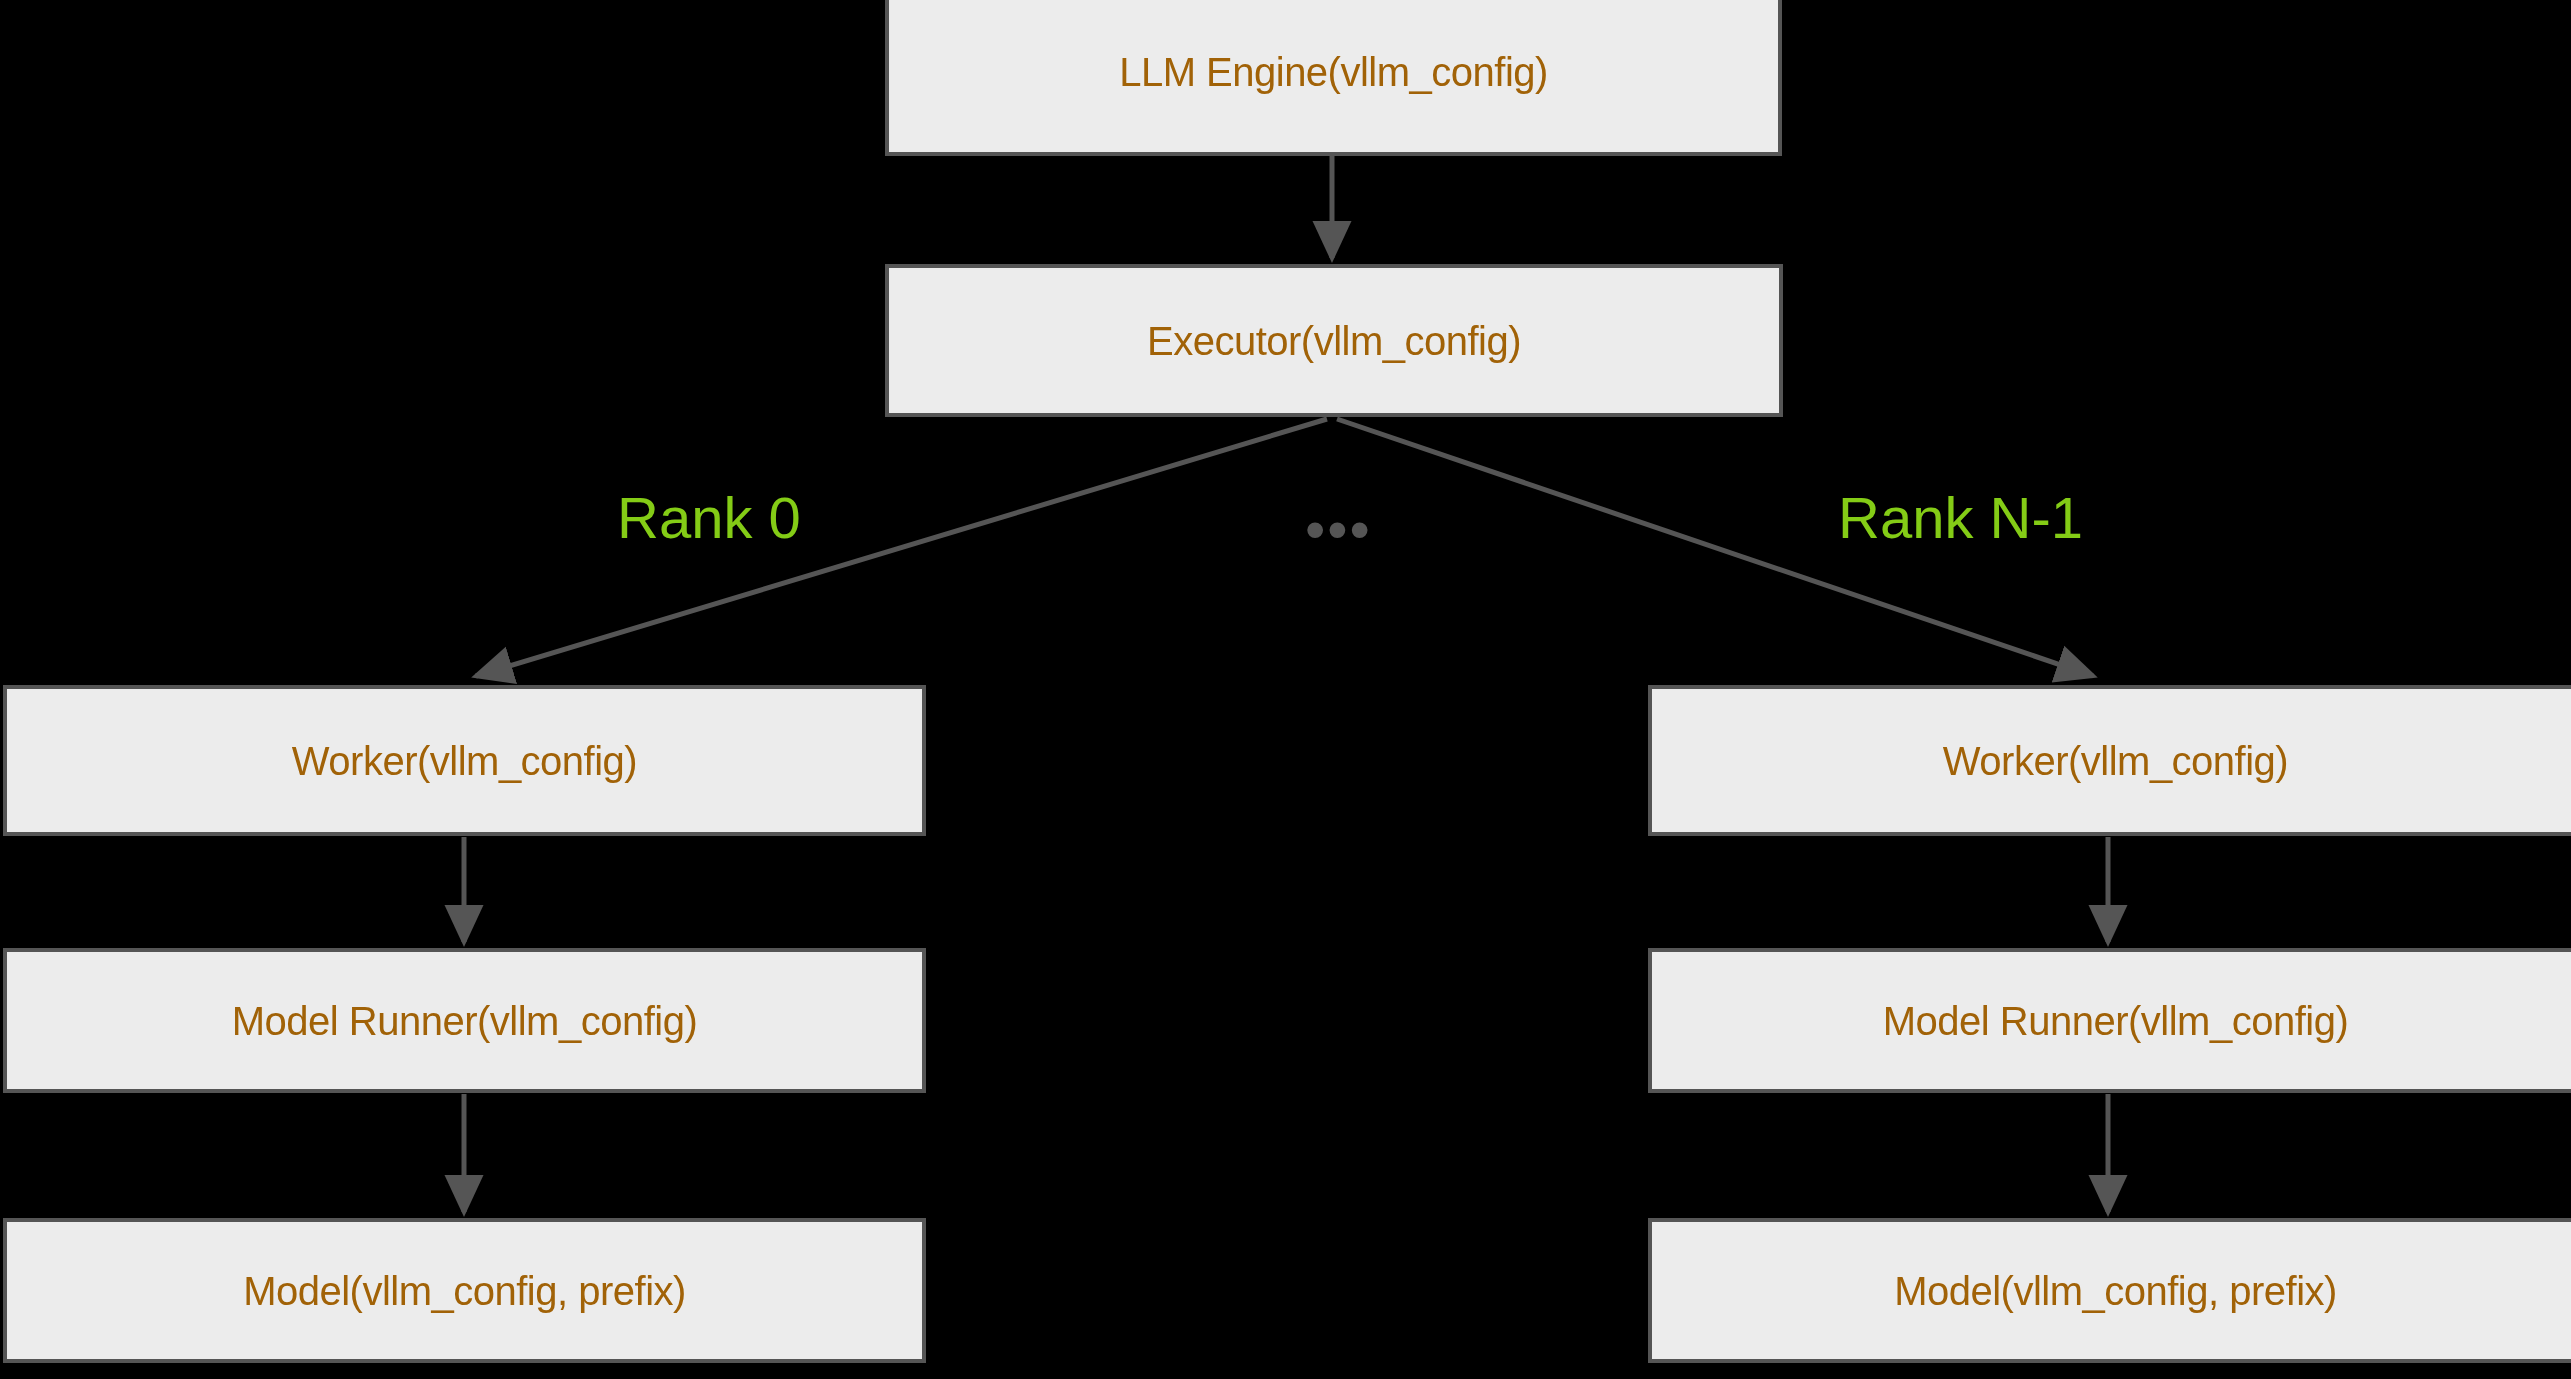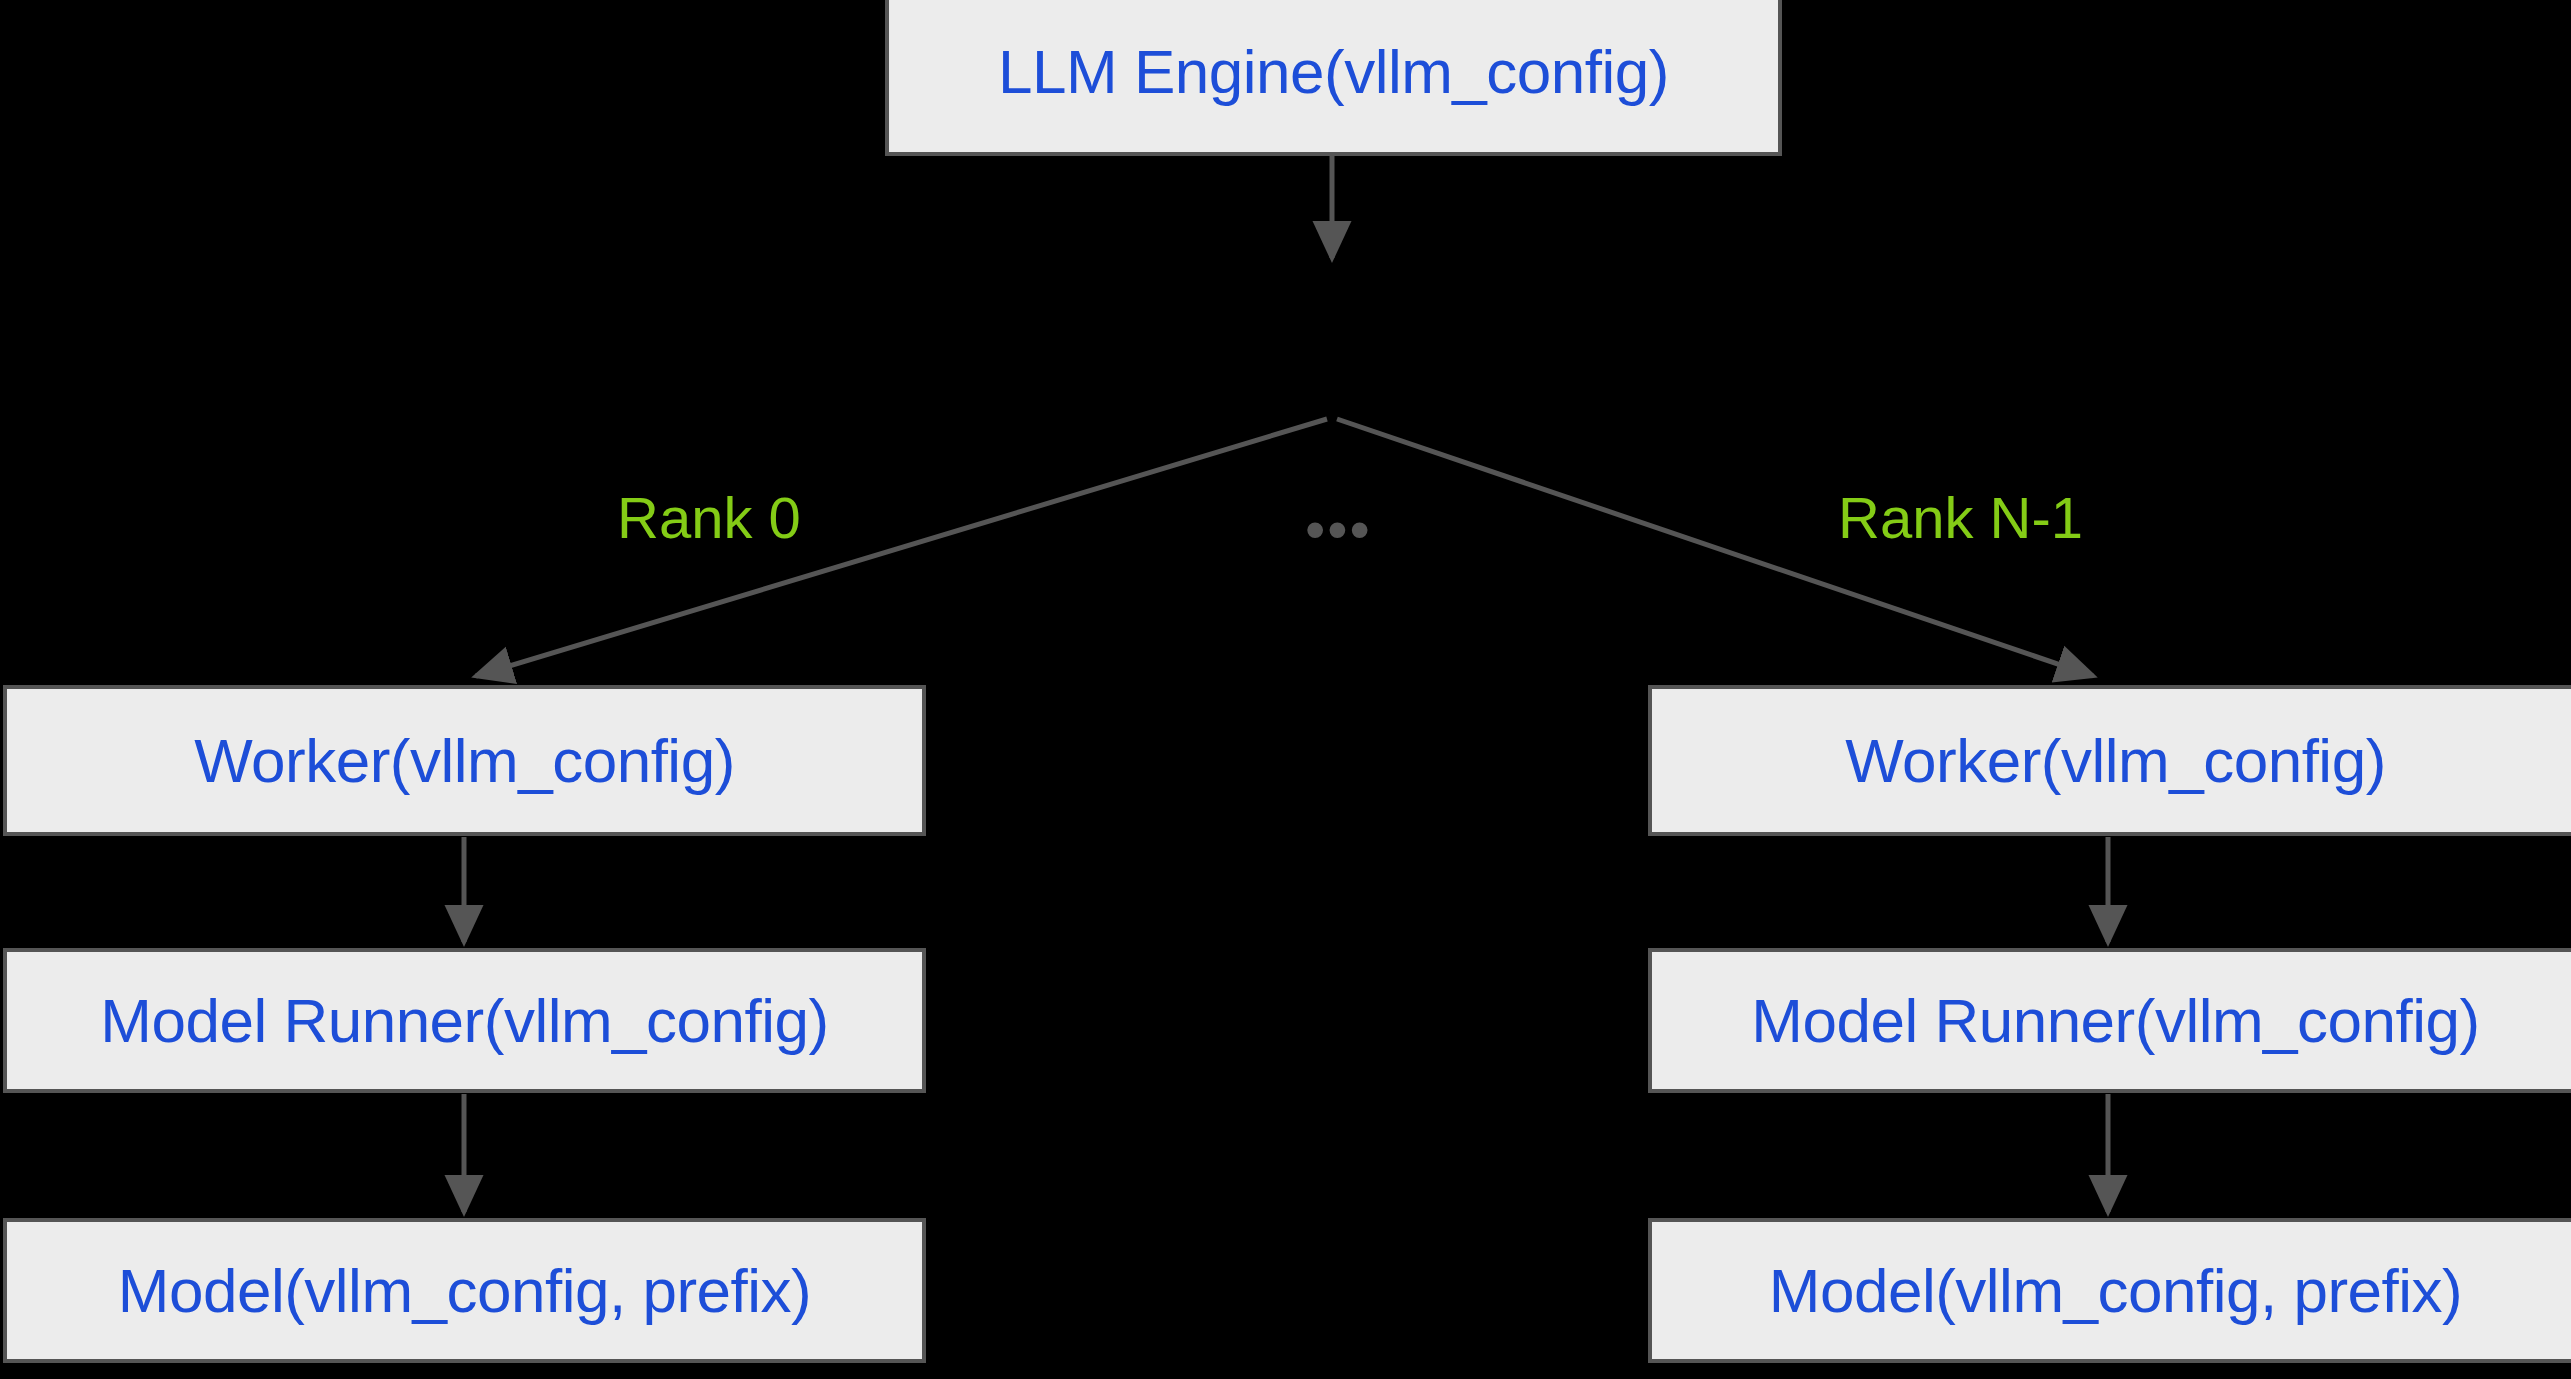--- a/index.html
+++ b/index.html
@@ -27,22 +27,22 @@
     position: absolute;
     box-sizing: border-box;
     background: #ececec;
     border: 4px solid #555555;
     display: flex;
     align-items: center;
     justify-content: center;
     z-index: 2;
   }
   .node-label {
-    color: #1d4ed8;
-    font-size: 62px;
+    color: #a16207;
+    font-size: 40px;
     font-weight: 400;
     letter-spacing: -0.5px;
     white-space: nowrap;
     line-height: 1;
   }
   .edge-label {
     position: absolute;
     color: #84cc16;
     font-size: 58px;
     font-weight: 400;
@@ -98,20 +98,23 @@
 
     <line x1="464" y1="1094" x2="464" y2="1212" stroke="#555555" stroke-width="5" marker-end="url(#arrowhead)"></line>
 
     <line x1="2108" y1="1094" x2="2108" y2="1212" stroke="#555555" stroke-width="5" marker-end="url(#arrowhead)"></line>
   </svg>
 
   <div class="node" id="node-llm-engine">
     <span class="node-label">LLM Engine(vllm_config)</span>
   </div>
 
+  <div class="node" id="node-executor">
+    <span class="node-label">Executor(vllm_config)</span>
+  </div>
 
   <div class="node" id="node-worker-0">
     <span class="node-label">Worker(vllm_config)</span>
   </div>
 
   <div class="node" id="node-worker-n">
     <span class="node-label">Worker(vllm_config)</span>
   </div>
 
   <div class="node" id="node-model-runner-0">

